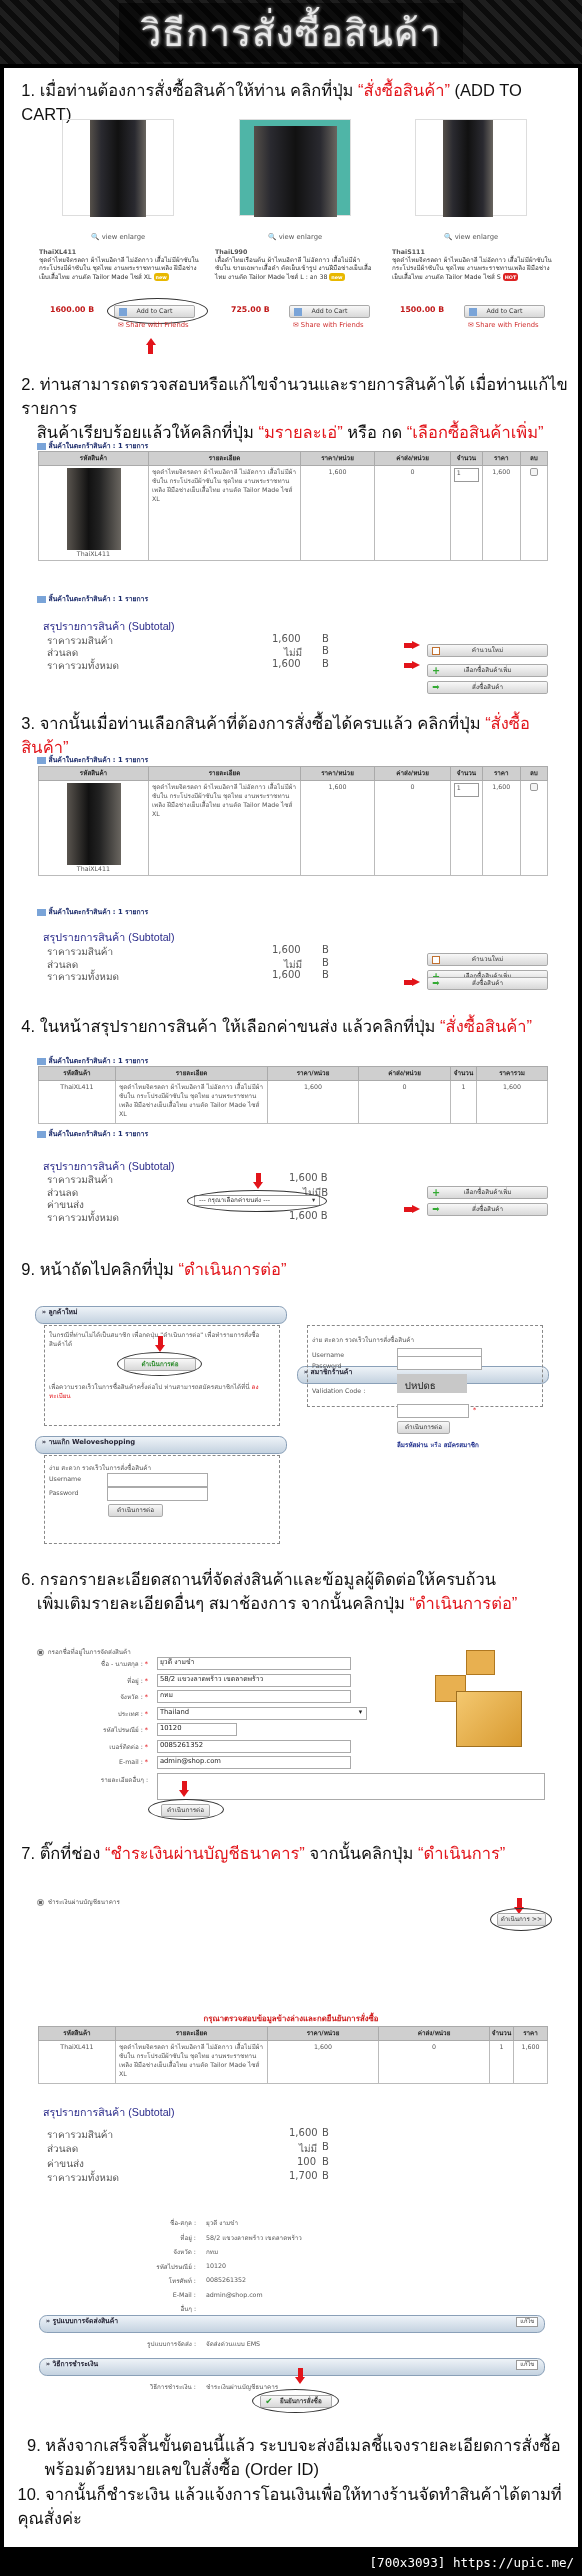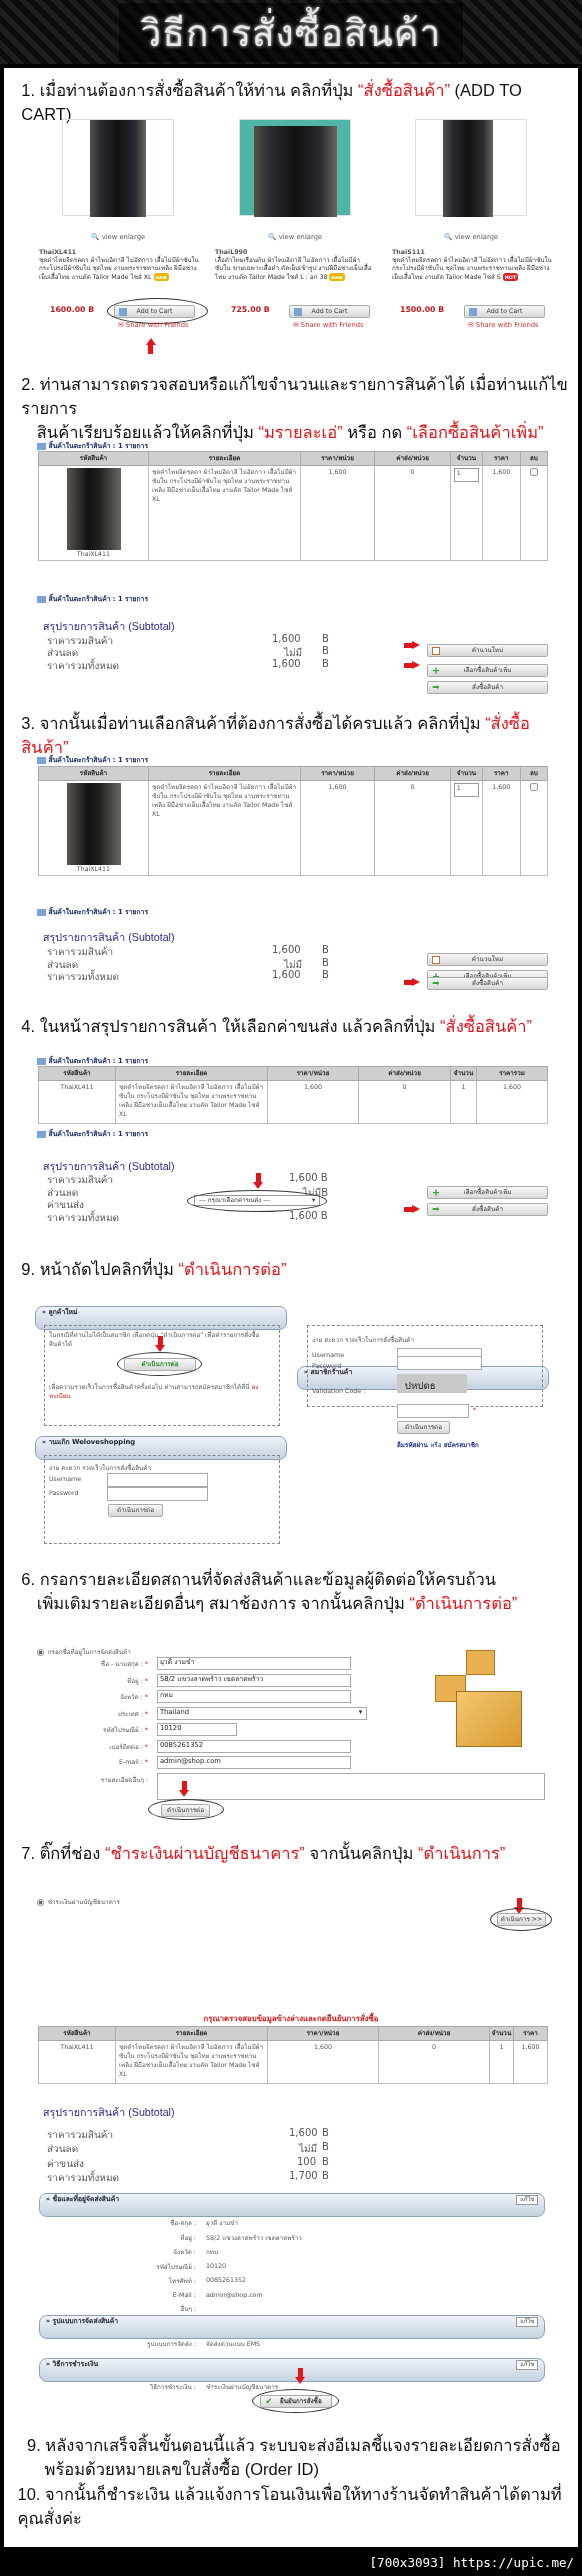--- a/index.html
+++ b/index.html
@@ -21,21 +21,21 @@
 .carticon{display:inline-block;width:8.7px;height:6.8px;background:#7aa4d8;margin-right:2.9px;vertical-align:middle}
 .subh{position:absolute;font-family:"Liberation Sans",sans-serif;font-size:10.7px;color:#2a2a8a}
 .sumrow{position:absolute;font-family:"DejaVu Sans",sans-serif;font-size:10px;color:#555}
 .btn{position:absolute;height:12.6px;border:1px solid #aaa;border-radius:1.9px;background:linear-gradient(#f8f8f8,#d8d8d8);font-family:"DejaVu Sans",sans-serif;font-size:6.3px;color:#333;text-align:center;line-height:10.7px}
 .btn .ic{position:absolute;left:3.9px;top:1.9px;width:7.8px;height:7.8px}
 .arrow-r{position:absolute;width:0;height:0;border-top:4.9px solid transparent;border-bottom:4.9px solid transparent;border-left:8.7px solid #e2141a}
 .arrow-r::before{content:"";position:absolute;left:-16.5px;top:-2.4px;width:8.7px;height:4.9px;background:#e2141a}
 .arrow-d{position:absolute;width:0;height:0;border-left:5.8px solid transparent;border-right:5.8px solid transparent;border-top:7.8px solid #e2141a}
 .arrow-d::before{content:"";position:absolute;left:-2.4px;top:-16.5px;width:4.9px;height:9.7px;background:#e2141a}
 .ellipse{position:absolute;border:1.9px solid #333;border-radius:50%}
-.panelbar{position:absolute;height:24px;border:1px solid #8aa0b8;border-radius:7.8px;background:linear-gradient(#eef3f8,#c4d2e0);font-family:"DejaVu Sans",sans-serif;font-size:6.8px;font-weight:bold;color:#223;padding-left:5.8px;line-height:11.6px}
+.panelbar{position:absolute;height:18px;border:1px solid #8aa0b8;border-radius:7.8px;background:linear-gradient(#eef3f8,#c4d2e0);font-family:"DejaVu Sans",sans-serif;font-size:6.8px;font-weight:bold;color:#223;padding-left:5.8px;line-height:11.6px}
 .dash{position:absolute;border:1px dashed #888}
 .inp{position:absolute;height:10.7px;border:1px solid #aaa;background:#fff;font-family:"DejaVu Sans",sans-serif;font-size:6.8px;color:#222;padding-left:1.9px;line-height:8.7px}
 .lbl{position:absolute;font-family:"DejaVu Sans",sans-serif;font-size:6.3px;color:#555}
 .lblr{position:absolute;font-family:"DejaVu Sans",sans-serif;font-size:6.3px;color:#555;text-align:right}
 .star{color:#e2141a}
 .dress{position:absolute;background:linear-gradient(90deg,#55504a 0,#2a2a30 20%,#111 50%,#2a2a30 80%,#6a6660 100%)}
 .prodcard{position:absolute;font-family:"DejaVu Sans",sans-serif;font-size:6.3px;color:#333;line-height:8.2px}
 .editbtn{position:absolute;right:5.8px;top:1px;height:9.7px;border:1px solid #999;background:#fff;font-size:5.8px;padding:0 2.9px;line-height:7.8px;color:#333;font-weight:normal}
 .radio{display:inline-block;width:6.8px;height:6.8px;border:1px solid #888;border-radius:50%;background:radial-gradient(#666 0 1.5px,#eee 1.9px);vertical-align:middle;margin-right:3.9px}
 .badge{display:inline-block;font-size:4.9px;color:#fff;padding:0 1.9px;border-radius:2.9px;font-weight:bold;vertical-align:middle}
@@ -341,21 +341,20 @@
   <div class="sumrow red" style="left:47px;top:2141px">ส่วนลด</div>
   <div class="sumrow red" style="left:299px;top:2141px">ไม่มี</div>
   <div class="sumrow red" style="left:322px;top:2141px">B</div>
   <div class="sumrow" style="left:47px;top:2156px">ค่าขนส่ง</div>
   <div class="sumrow" style="left:297px;top:2156px">100</div>
   <div class="sumrow" style="left:322px;top:2156px">B</div>
   <div class="sumrow" style="left:47px;top:2170px">ราคารวมทั้งหมด</div>
   <div class="sumrow" style="left:289px;top:2170px">1,700</div>
   <div class="sumrow" style="left:322px;top:2170px">B</div>
 
-  <div class="panelbar" style="left:39px;top:2193px;width:506px"><span>» ชื่อและที่อยู่จัดส่งสินค้า</span><span class="editbtn">แก้ไข</span></div>
   <div class="lblr" style="left:97px;top:2218px;width:99px">ชื่อ-สกุล :</div>
   <div class="lbl" style="left:206px;top:2218px">ยุวดี งามขำ</div>
   <div class="lblr" style="left:97px;top:2233px;width:99px">ที่อยู่ :</div>
   <div class="lbl" style="left:206px;top:2233px">58/2 แขวงลาดพร้าว เขตลาดพร้าว</div>
   <div class="lblr" style="left:97px;top:2247px;width:99px">จังหวัด :</div>
   <div class="lbl" style="left:206px;top:2247px">กทม</div>
   <div class="lblr" style="left:97px;top:2262px;width:99px">รหัสไปรษณีย์ :</div>
   <div class="lbl" style="left:206px;top:2262px">10120</div>
   <div class="lblr" style="left:97px;top:2276px;width:99px">โทรศัพท์ :</div>
   <div class="lbl" style="left:206px;top:2276px">0085261352</div>

